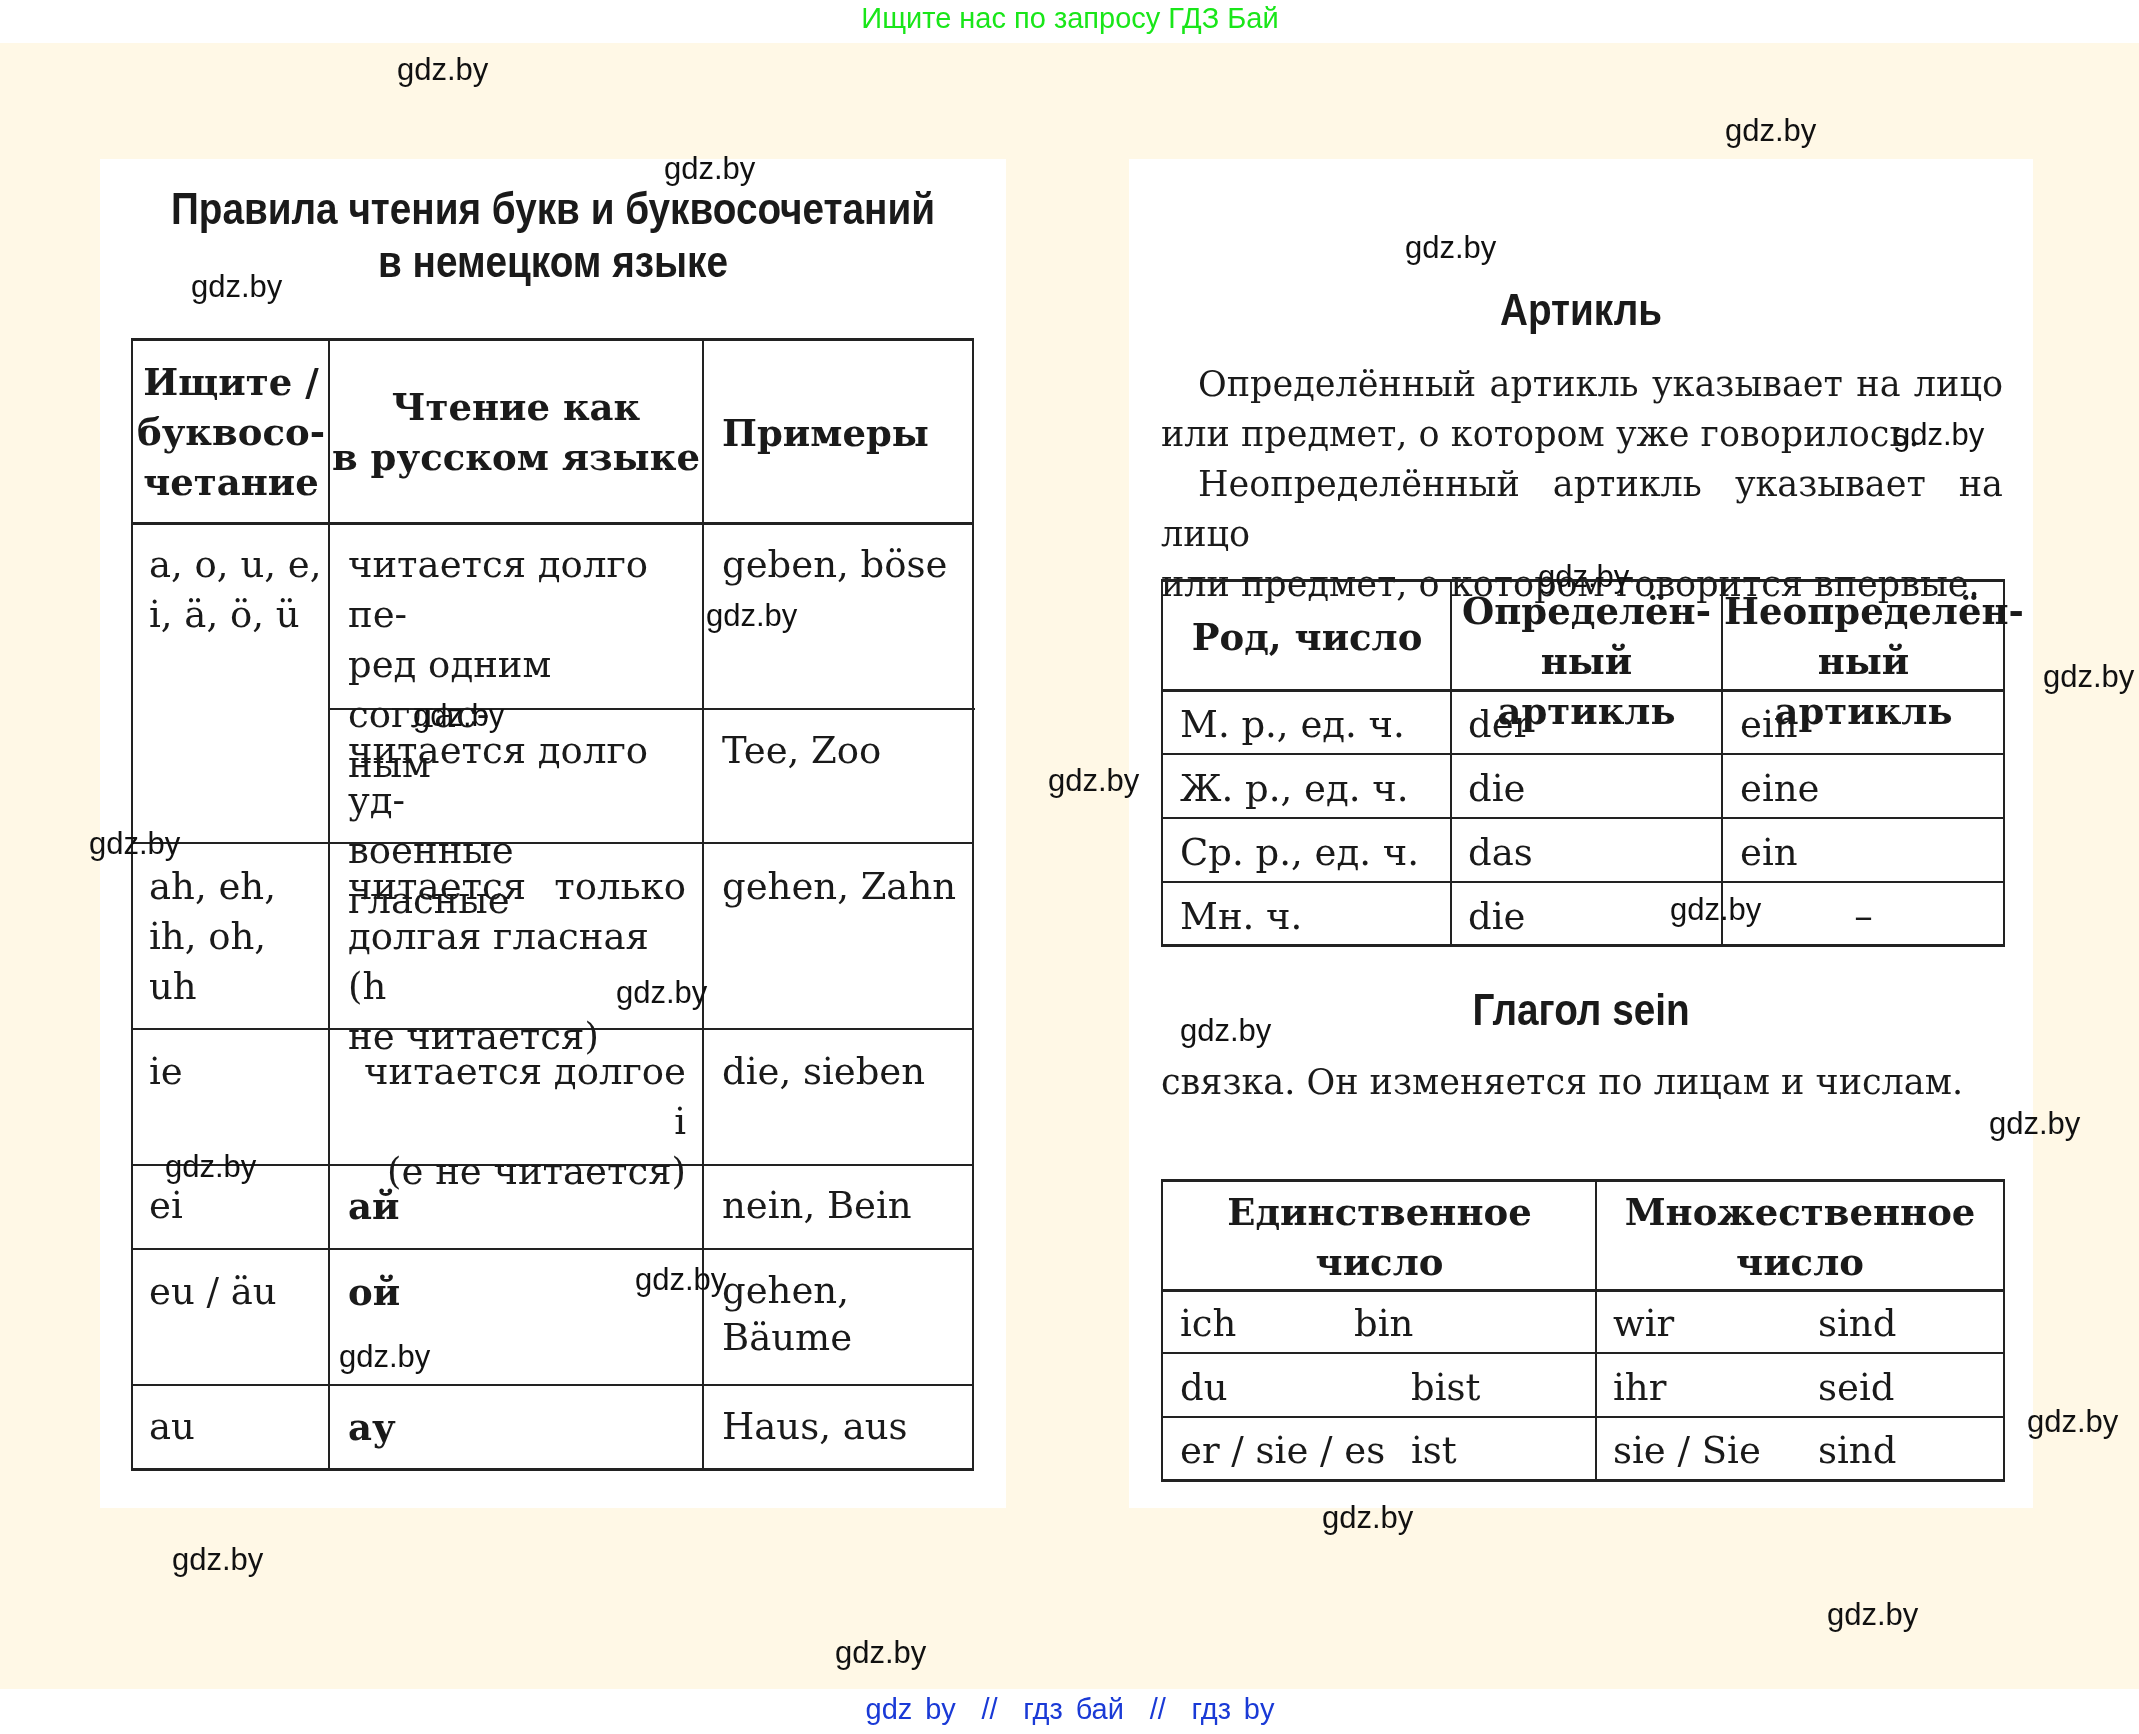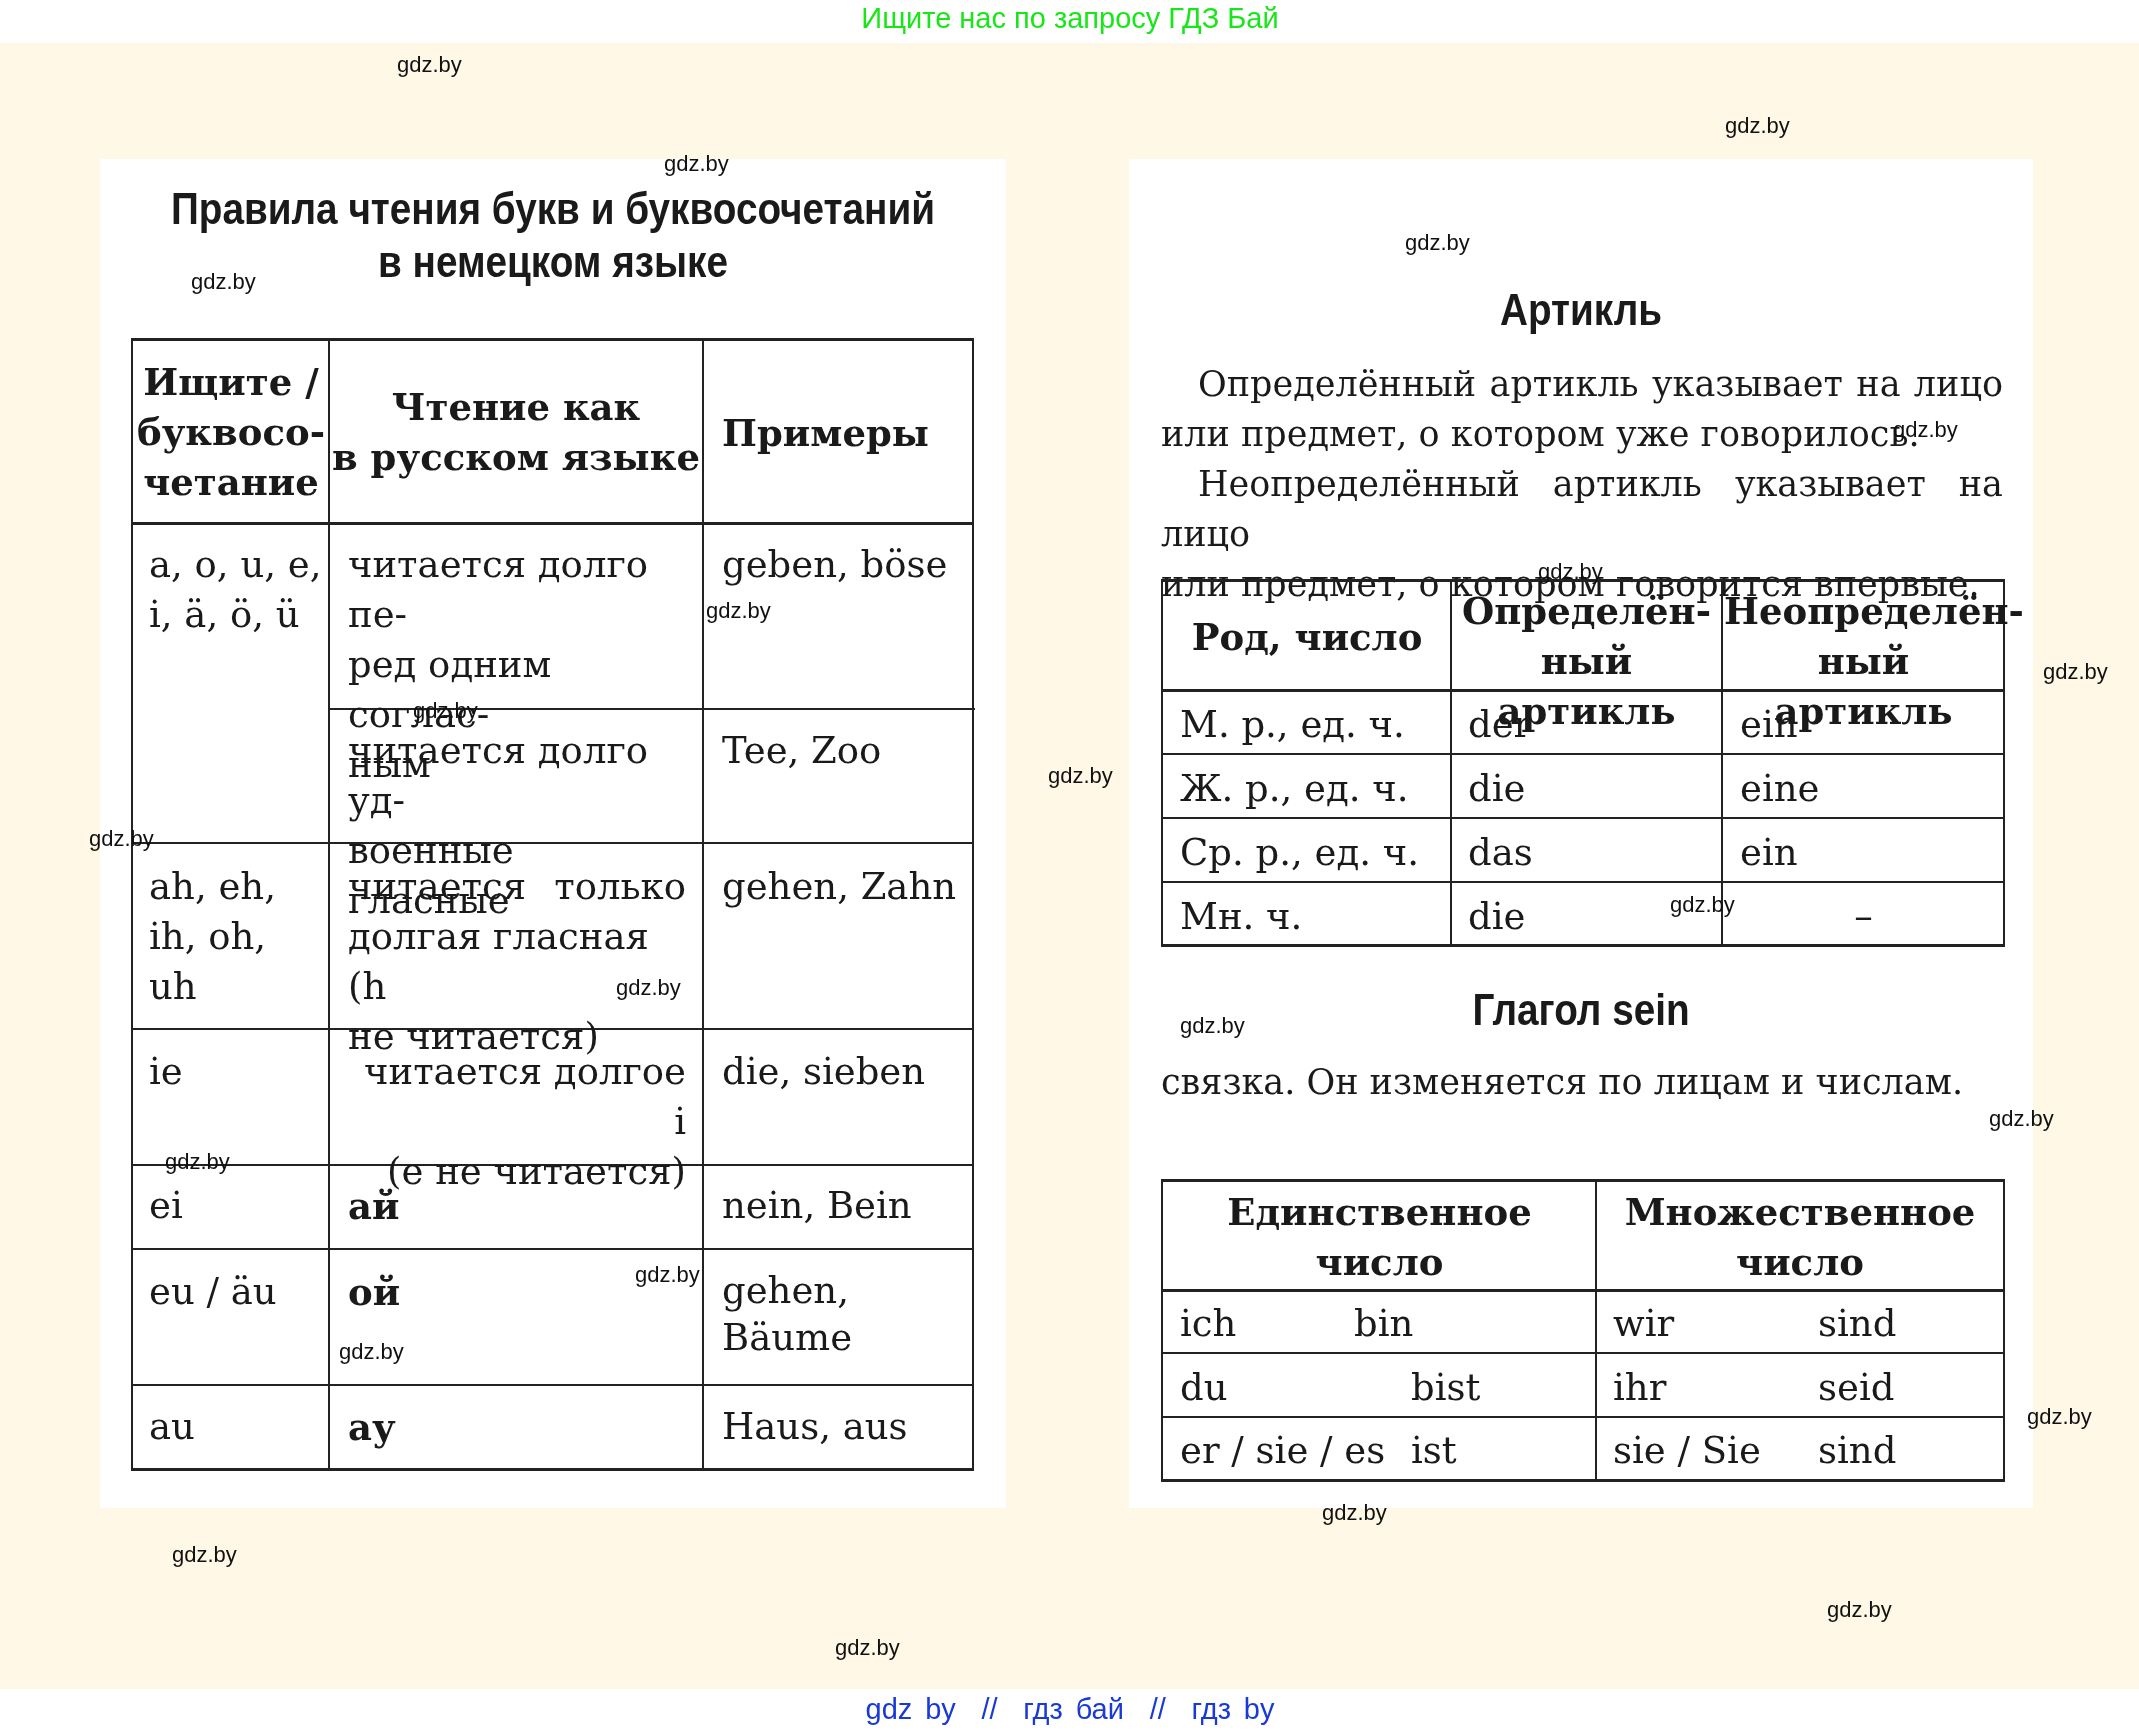--- a/index.html
+++ b/index.html
@@ -16,21 +16,21 @@
   .title { position:absolute; text-align:center; font-family:"Liberation Sans", sans-serif;
            font-weight:bold; color:#1a1a1a; transform:scaleX(0.86); transform-origin:center; }
   .para { position:absolute; font-family:"DejaVu Serif", serif; font-size:35px; line-height:50px;
           text-align:justify; color:#1a1a1a; transform-origin:left top; }
   .cell { position:absolute; font-family:"DejaVu Serif", serif; font-size:37px; line-height:50px; color:#1a1a1a; }
   .cell.b { font-weight:bold; }
   .cell.c { text-align:center; }
   .hline { position:absolute; height:2.4px; background:#222; }
   .hline.thick { height:3.2px; }
   .vline { position:absolute; width:2.4px; background:#222; }
-  .wm { position:absolute; font-family:"Liberation Sans", sans-serif; font-size:22px; color:#111; }
+  .wm { position:absolute; font-family:"Liberation Sans", sans-serif; font-size:31px; color:#111; }
 </style>
 </head>
 <body>
 
 <div class="banner"></div>
 <div class="banner-text">Ищите нас по запросу ГДЗ Бай</div>
 
 <div class="page-bg"></div>
 
 <div class="panel" style="left:100px;top:159px;width:906px;height:1349px;"></div>

